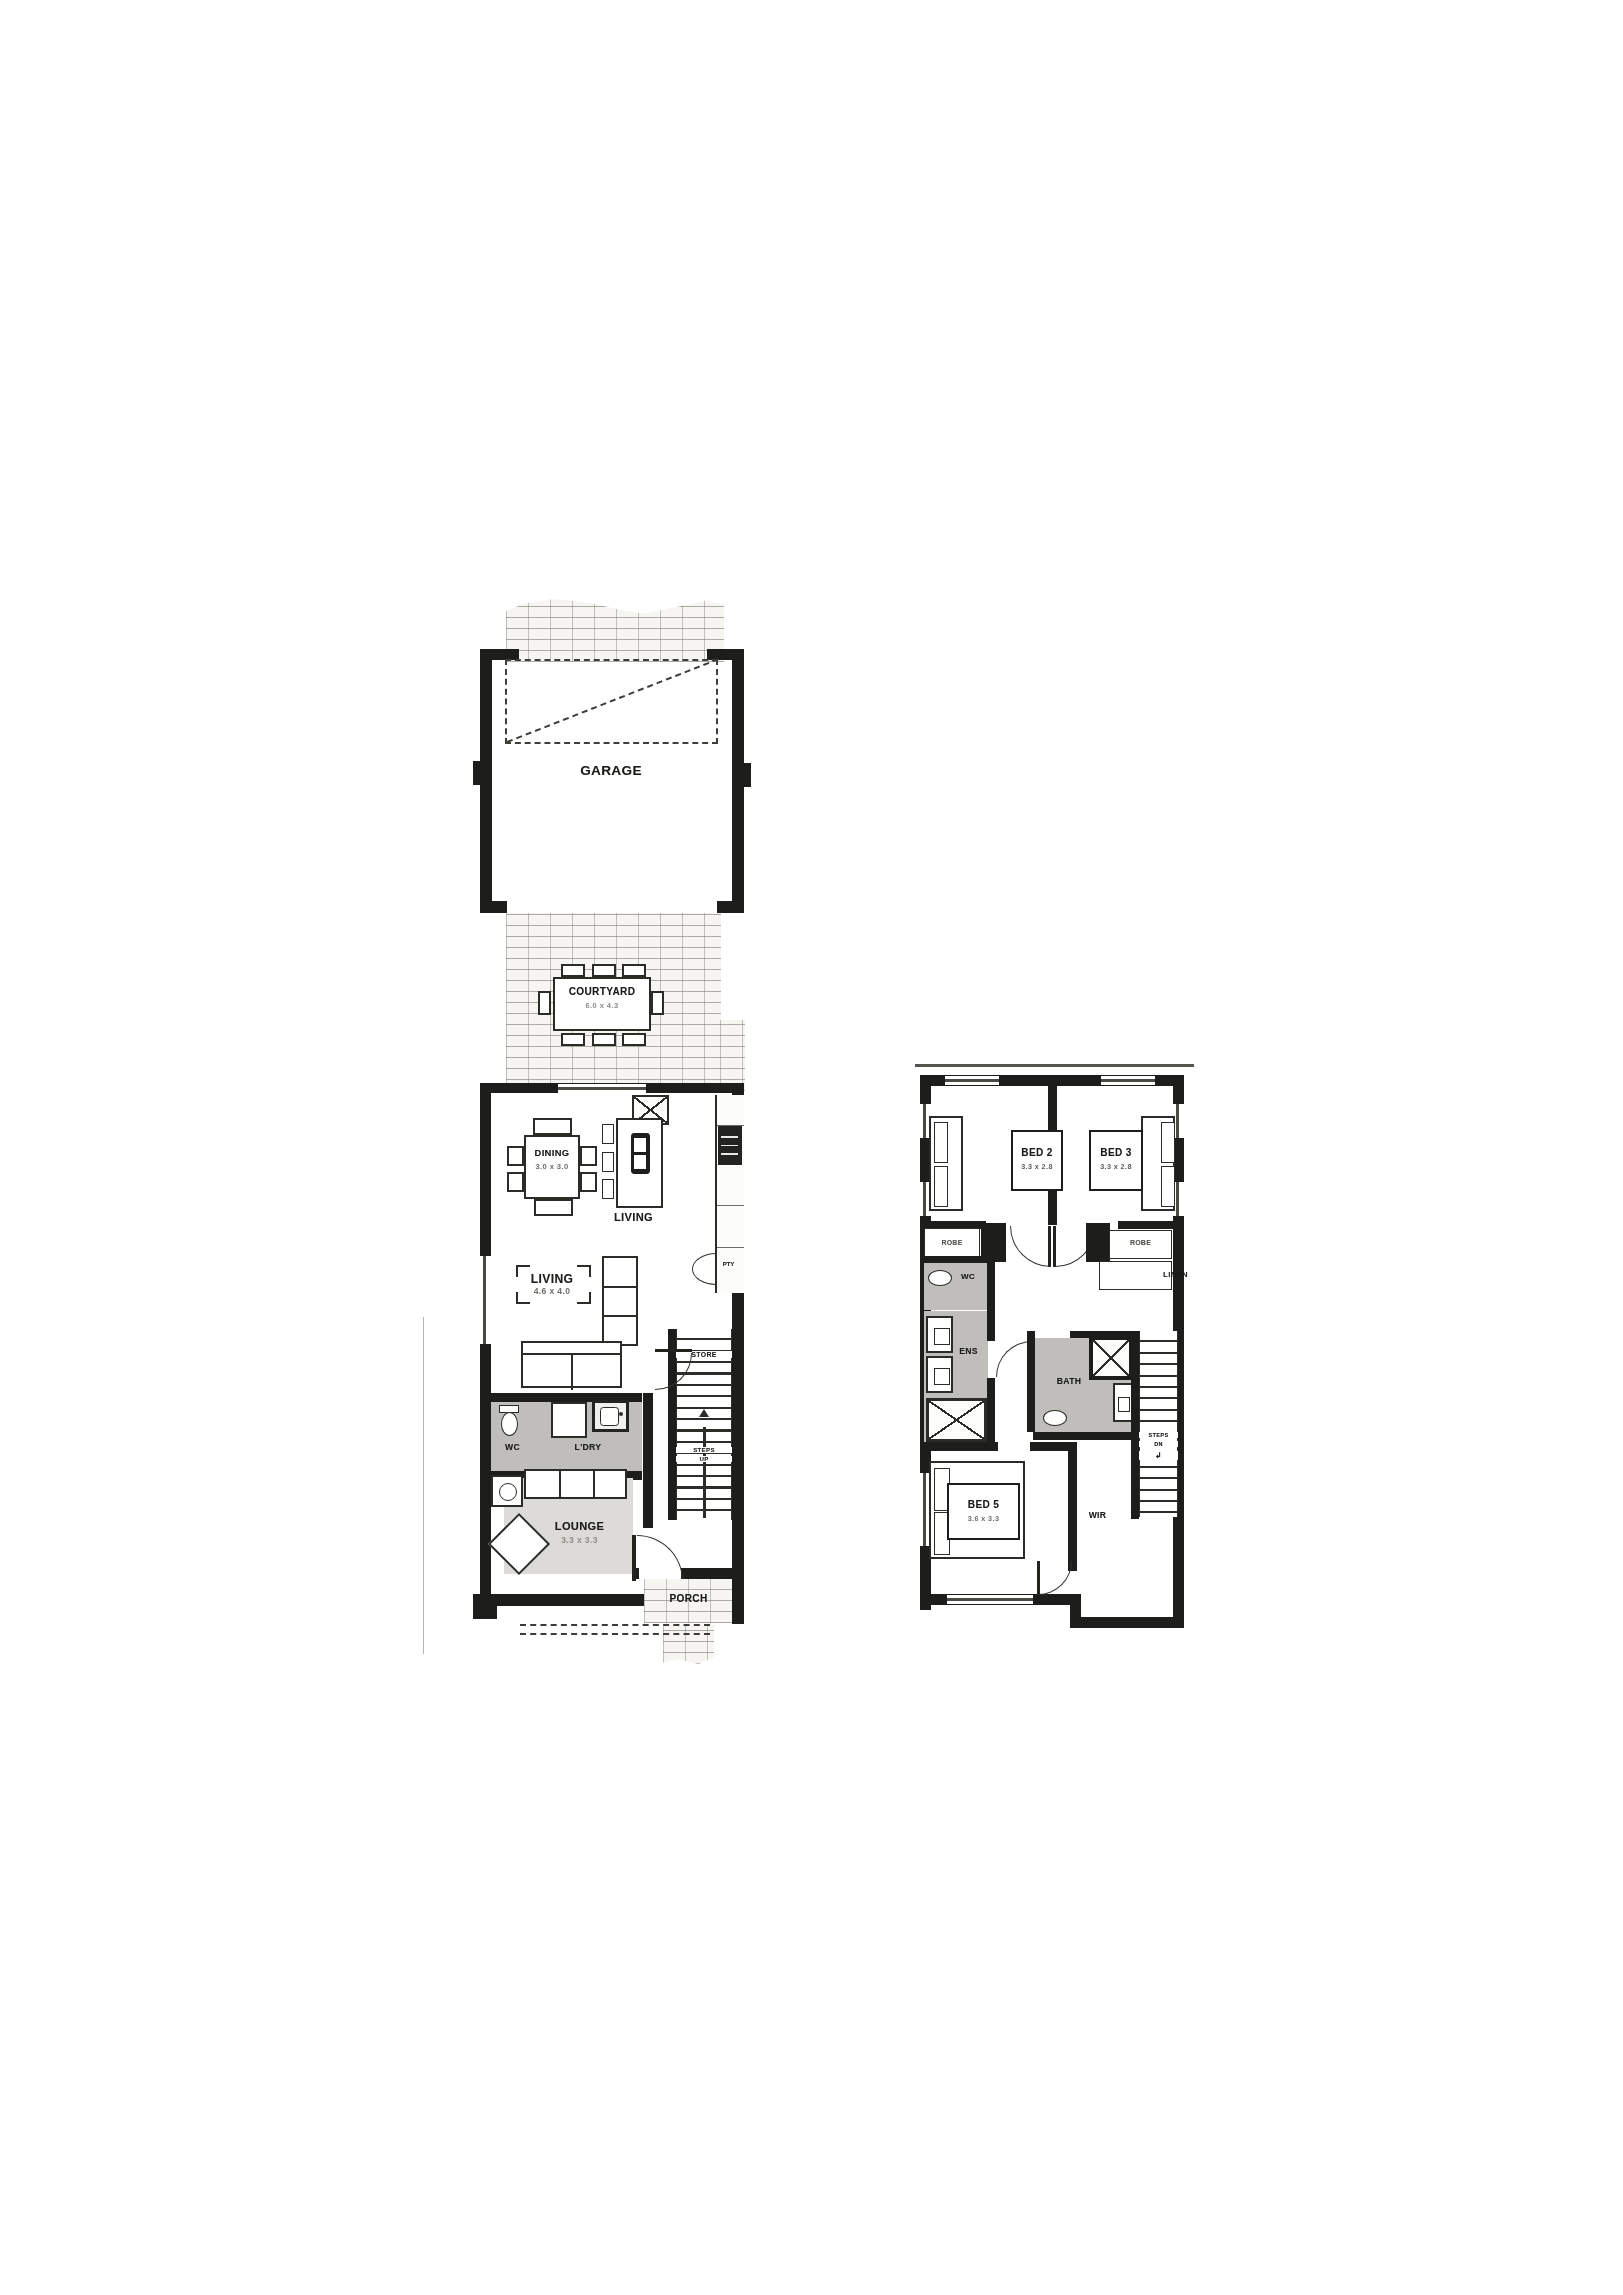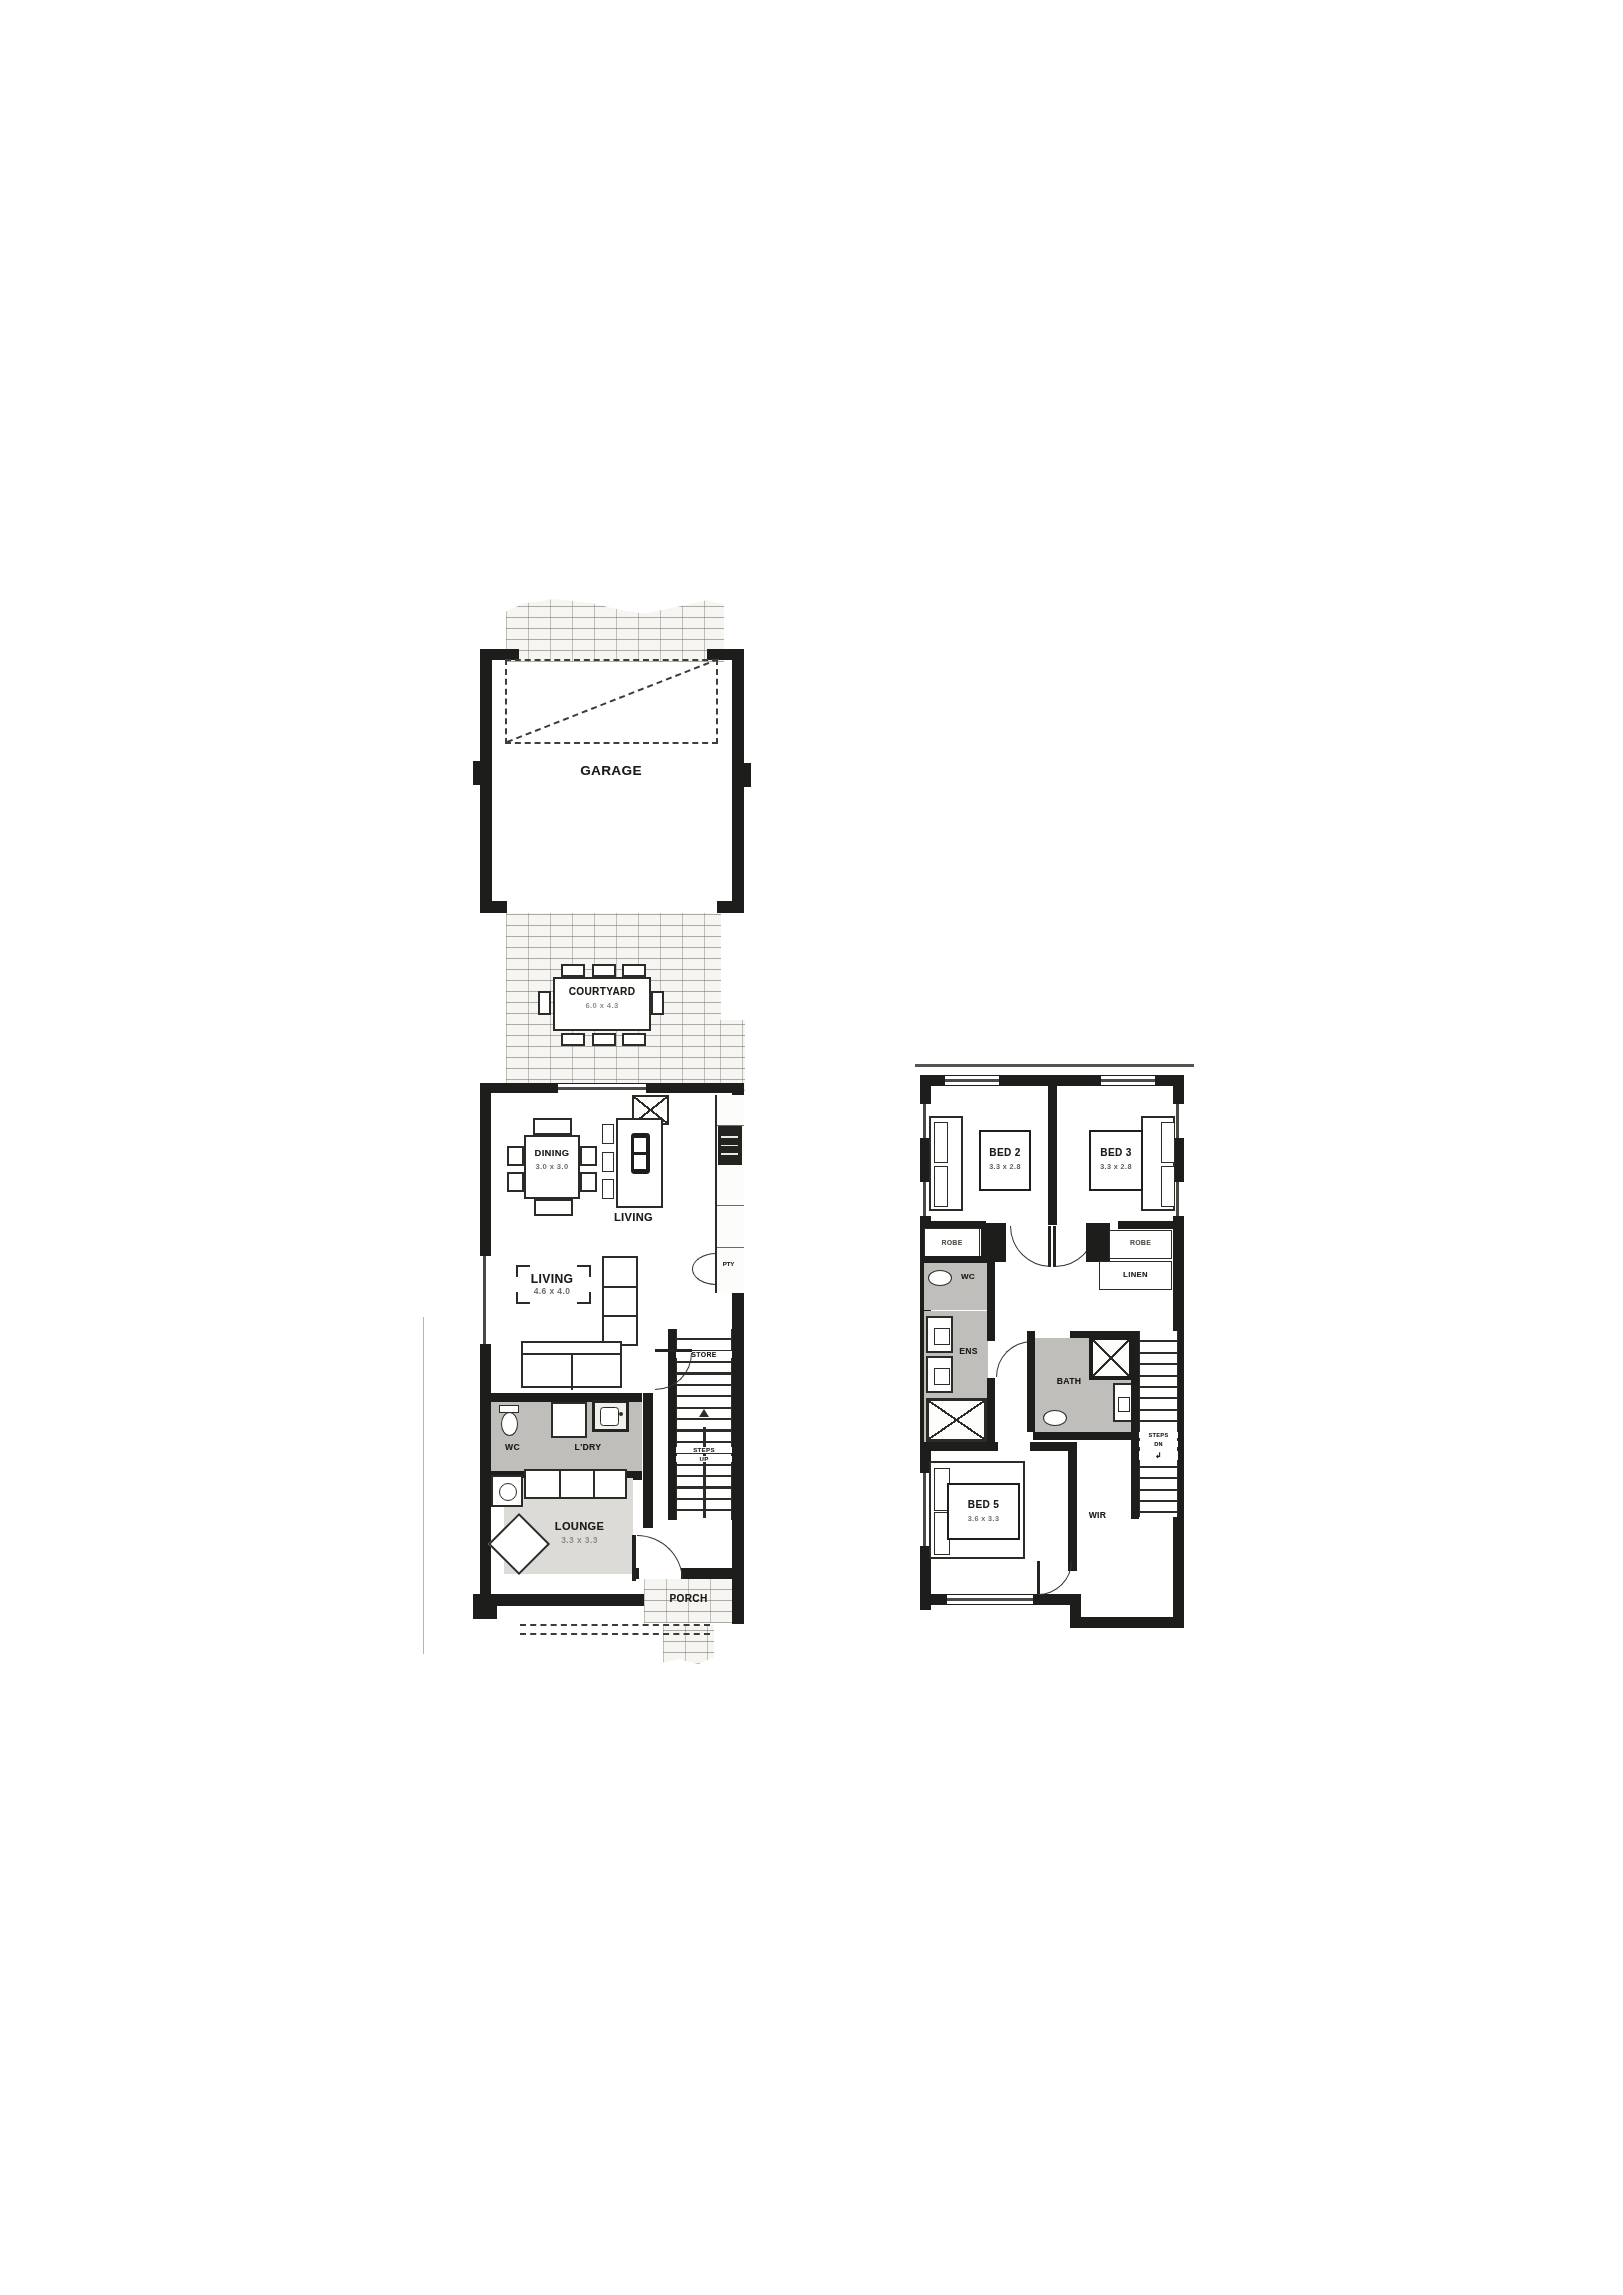--- a/index.html
+++ b/index.html
@@ -209,27 +209,27 @@
 
     <div class="wall" style="left:920px;top:1221px;width:66px;height:7.6px;"></div>
     <div class="wall" style="left:1118px;top:1221px;width:66px;height:7.6px;"></div>
     <div class="wall" style="left:981px;top:1223px;width:25px;height:39px;"></div>
     <div class="wall" style="left:1086px;top:1223px;width:24px;height:39px;"></div>
     <div class="box" style="left:924px;top:1228px;width:56px;height:32px;"></div>
     <div class="room-label" style="left:924px;top:1239px;width:56px;font-size:6.8px;color:#55554f;">ROBE</div>
     <div class="box" style="left:1109px;top:1230px;width:63px;height:29px;"></div>
     <div class="room-label" style="left:1109px;top:1239px;width:63px;font-size:6.8px;color:#55554f;">ROBE</div>
     <div class="box" style="left:1099px;top:1261px;width:73px;height:29px;"></div>
-    <div class="room-label" style="left:1099px;top:1270px;width:73px;font-size:7.6px;">LINEN</div>
+    <div class="room-label" style="left:1099px;top:1270px;width:73px;font-size:7.6px;padding-left:40px;">LINEN</div>
 
     <div class="furn" style="left:929px;top:1116px;width:34px;height:95px;">
       <div class="abs" style="left:2.5px;top:4.2px;width:12px;height:39px;border:1.7px solid #2b2b27;background:#fff;"></div>
       <div class="abs" style="left:2.5px;top:48px;width:12px;height:39px;border:1.7px solid #2b2b27;background:#fff;"></div>
     </div>
-    <div class="lbl-box" style="left:979px;top:1130px;width:52px;height:61px;">
+    <div class="lbl-box" style="left:1011px;top:1130px;width:52px;height:61px;">
       <div class="room-label" style="left:0;top:15px;width:100%;font-size:10px;">BED 2</div>
       <div class="dims" style="left:0;top:30px;width:100%;font-size:7.2px;color:#5c5c57;">3.3 x 2.8</div>
     </div>
 
     <div class="furn" style="left:1141px;top:1116px;width:34px;height:95px;">
       <div class="abs" style="left:18px;top:4.2px;width:12px;height:39px;border:1.7px solid #2b2b27;background:#fff;"></div>
       <div class="abs" style="left:18px;top:48px;width:12px;height:39px;border:1.7px solid #2b2b27;background:#fff;"></div>
     </div>
     <div class="lbl-box" style="left:1089px;top:1130px;width:54px;height:61px;">
       <div class="room-label" style="left:0;top:15px;width:100%;font-size:10px;">BED 3</div>

